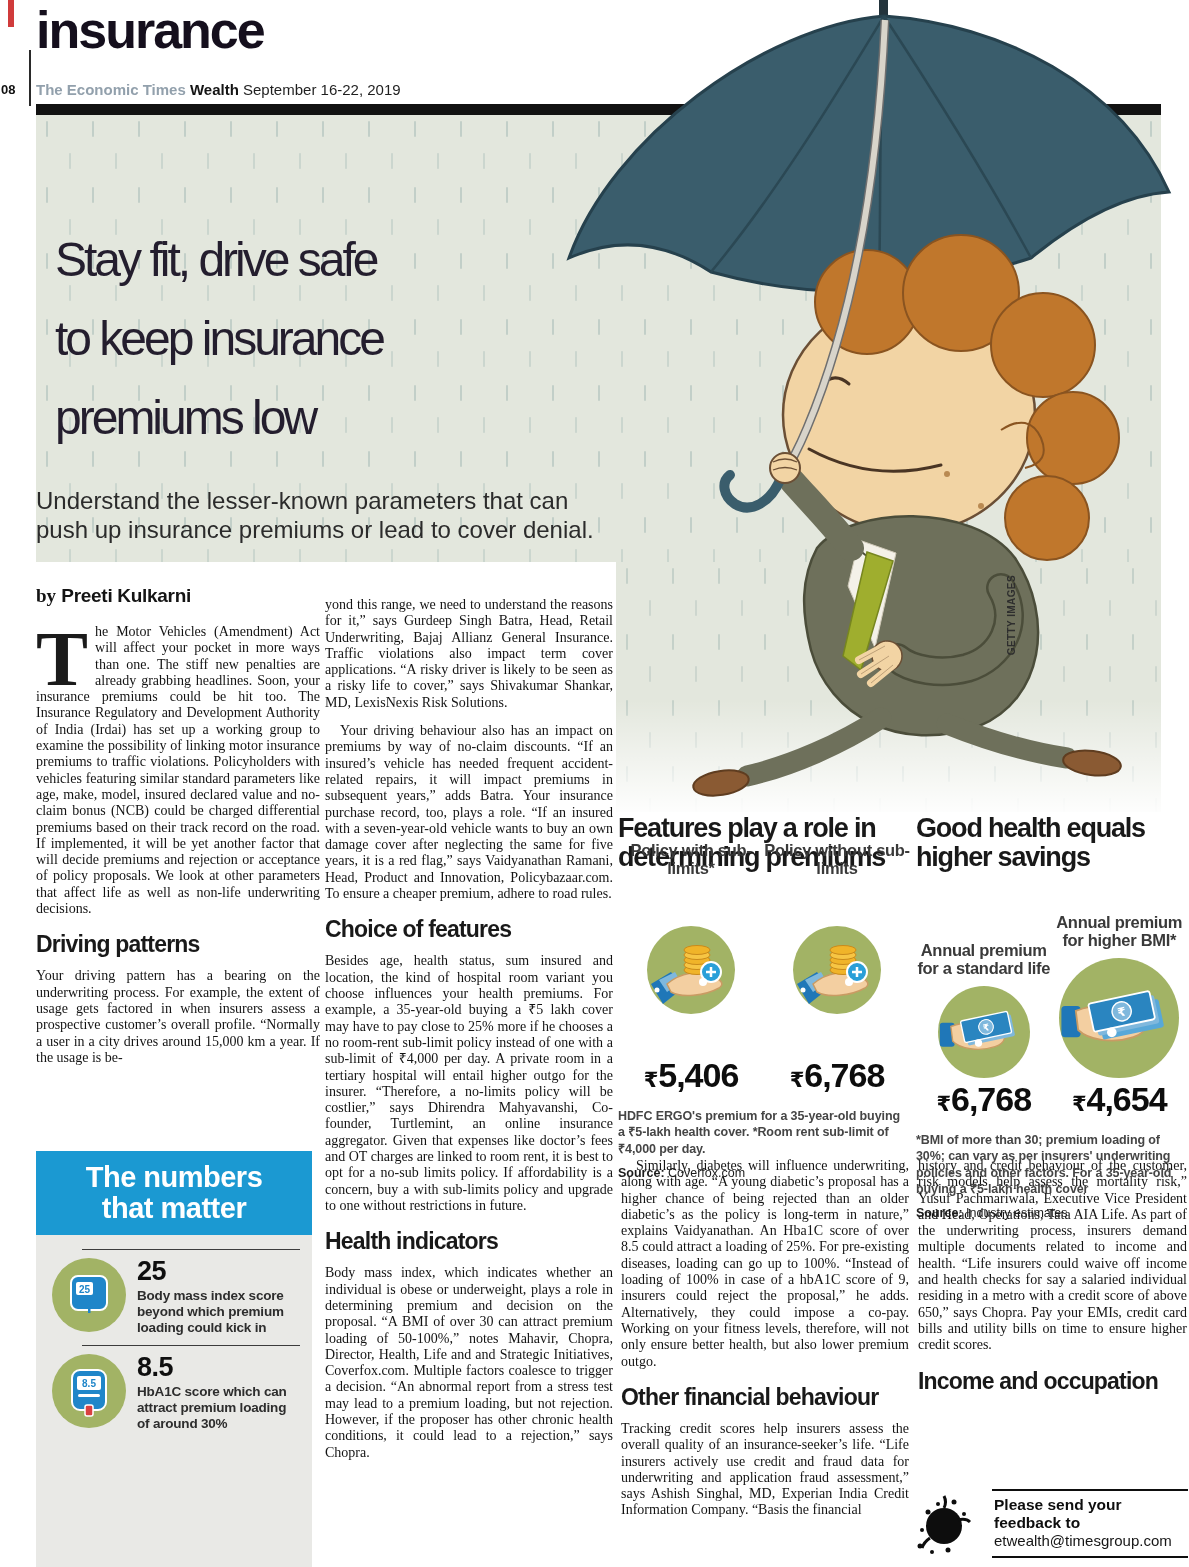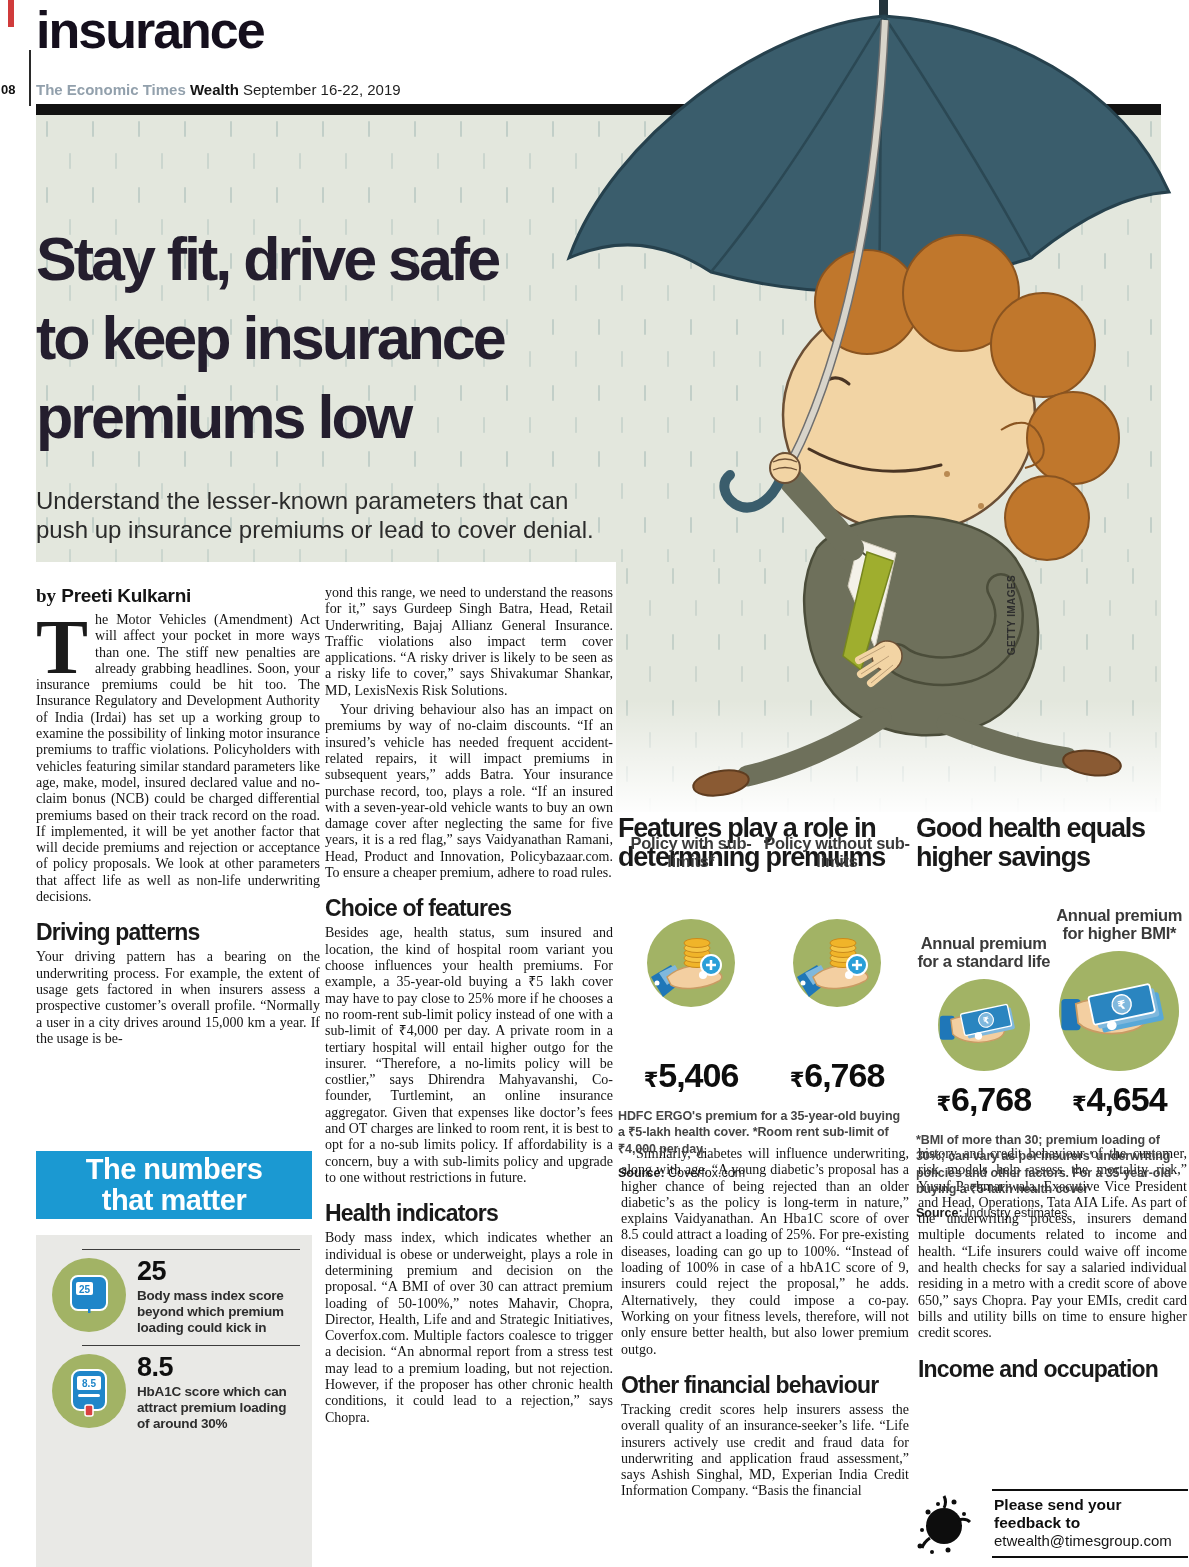--- a/index.html
+++ b/index.html
@@ -20,45 +20,45 @@
 
   
   .texture{z-index:0;overflow:hidden;}
   .texture svg{display:block;}
   .texture-a{left:36px;top:115px;width:1125px;height:447px;}
   .texture-b{left:616px;top:562px;width:545px;height:250px;}
   .texture-b .fadeout{position:absolute;left:0;bottom:0;width:100%;height:45%;
      background:linear-gradient(to top,rgba(255,255,255,.95),rgba(255,255,255,0));}
 
   
-  .headline{left:36px;top:220px;z-index:3;font-weight:bold;font-size:61px;line-height:79px;
-            letter-spacing:-3px;color:#241e2e;}
+  .headline{left:36px;top:220px;z-index:3;font-weight:normal;font-size:48px;line-height:79px;
+            letter-spacing:-3px;color:#241e2e;padding-left:19px;}
   .subtitle{left:36px;top:486px;width:590px;z-index:3;font-size:24px;line-height:1.22;color:#2b2b2b;}
   .getty{left:1006px;top:575px;z-index:4;writing-mode:vertical-rl;transform:rotate(180deg);
          font-size:10px;letter-spacing:.4px;color:#2e2e2e;font-weight:bold;}
   .illus{left:549px;top:0;width:640px;height:840px;z-index:2;pointer-events:none;}
 
   
   .byline{left:36px;top:585px;font-size:19px;}
   .byline .by{font-family:"Liberation Serif",serif;font-weight:bold;}
   .byline .author{font-weight:bold;letter-spacing:-.3px;}
   .colbody{font-family:"Liberation Serif",serif;font-size:14px;line-height:1.165;text-align:justify;color:#131313;}
-  .colbody p{margin:0 0 3px 0;}
+  .colbody p{margin:12px 0 3px 0;}
   .colbody p.ind{text-indent:15px;}
   .dropcap{float:left;font-family:"Liberation Serif",serif;font-weight:bold;font-size:78px;
            line-height:60px;padding:5px 7px 0 0;color:#1b1b1b;}
   .colhead{font-family:"Liberation Sans",sans-serif;font-size:23px;font-weight:bold;
            letter-spacing:-.8px;color:#191919;margin:15px 0 5px 0;line-height:1.05;}
   .col1{left:36px;top:612px;width:284px;}
   .col2{left:325px;top:585px;width:288px;}
   .col3t{left:621px;top:1146px;width:288px;}
   .col4t{left:918px;top:1146px;width:269px;}
 
   
-  .bluebox{left:36px;top:1151px;width:276px;height:68px;background:#1b99d2;z-index:3;
+  .bluebox{left:36px;top:1151px;width:276px;height:84px;background:#1b99d2;z-index:3;
            display:flex;flex-direction:column;align-items:center;justify-content:center;
            color:#fff;font-size:29px;font-weight:bold;line-height:1.08;letter-spacing:-.5px;}
   .graybox{left:36px;top:1235px;width:276px;height:332px;background:#e9e9e6;z-index:3;padding-top:14px;box-sizing:border-box;}
   .nitem{display:flex;gap:11px;padding:8px 8px 10px 16px;align-items:flex-start;}
   .nicon{width:74px;height:74px;border-radius:50%;background:#a2b365;flex:none;
          display:flex;align-items:center;justify-content:center;}
   .nval{font-size:27px;font-weight:bold;letter-spacing:-.5px;color:#0f0f0f;line-height:1;}
   .ndesc{font-size:13.5px;font-weight:bold;color:#2d2d2d;line-height:1.17;margin-top:3px;letter-spacing:-.2px;width:150px;}
   .nsep{border-top:1.5px solid #3c3c3c;margin:0 12px 0 46px;}
 
@@ -69,21 +69,21 @@
   .info-title{font-size:27px;font-weight:bold;letter-spacing:-1.2px;line-height:1.06;color:#191919;}
   .info-cols{display:flex;margin-top:12px;}
   .info-cell{flex:1;display:flex;flex-direction:column;align-items:center;justify-content:flex-end;}
   .cell-feat{height:212px;gap:40px;}
   .cell-health{height:236px;}
   .info-label{font-size:16.5px;font-weight:bold;color:#3a3a3a;text-align:center;line-height:1.1;letter-spacing:-.3px;}
   .circle{border-radius:50%;background:#a2b365;margin-top:9px;display:flex;align-items:center;justify-content:center;}
   .c88{width:88px;height:88px;}
   .c92{width:92px;height:92px;}
   .c120{width:120px;height:120px;}
-  .amount{margin-top:9px;color:#0d0d0d;white-space:nowrap;}
+  .amount{margin-top:2px;color:#0d0d0d;white-space:nowrap;}
   .amount .cur{font-size:21px;font-weight:bold;font-family:"DejaVu Sans","Liberation Sans",sans-serif;}
   .amount .val{font-size:34px;font-weight:bold;letter-spacing:-1px;}
   .foot{font-size:12.5px;font-weight:bold;color:#454545;line-height:1.3;margin-top:13px;letter-spacing:-.1px;}
   .source{font-size:12.5px;color:#1c1c1c;margin-top:9px;}
   .source .sl{font-weight:bold;}
 
   
   .feedback{left:914px;top:1489px;width:274px;z-index:3;display:flex;align-items:center;gap:16px;}
   .fb-box{flex:1;border-top:2px solid #0e0e0e;border-bottom:2px solid #0e0e0e;padding:5px 0 7px 2px;}
   .fb1{font-size:15.5px;font-weight:bold;color:#0e0e0e;line-height:1.15;}

